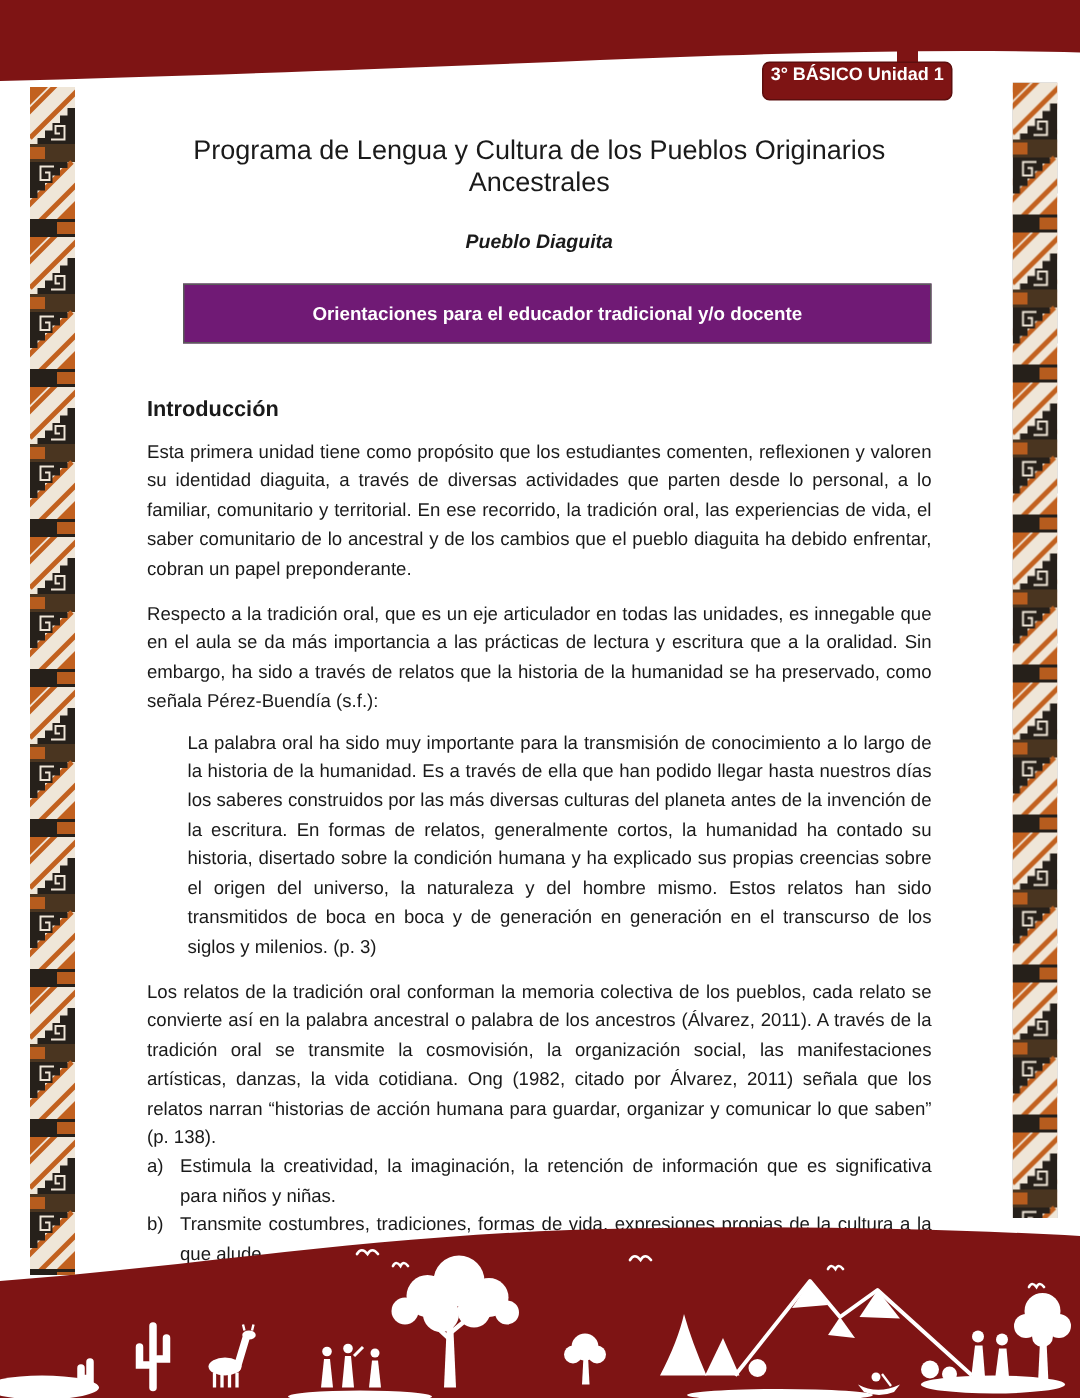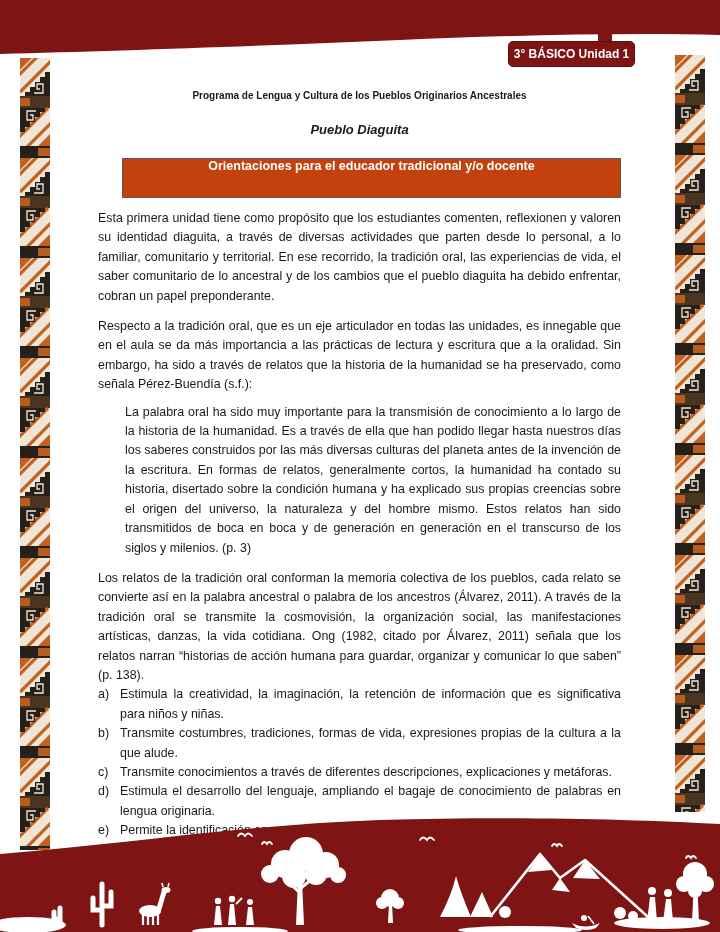--- a/index.html
+++ b/index.html
@@ -7,34 +7,34 @@
     position:relative;width:720px;height:932px;margin:0 auto;
     background:#ffffff;overflow:hidden;
     font-family:"Liberation Sans", sans-serif;color:#1a1a1a;
   }
   
   .header-wave{position:absolute;top:0;left:0;width:720px;height:60px;display:block;}
   .unit-badge{
     position:absolute;top:41px;left:508px;width:125px;height:24px;
     background:#7e1414;border:1px solid #5c0e0e;border-radius:5px;
     color:#ffffff;font-size:12px;font-weight:bold;
-    display:flex;align-items:center;justify-content:center;z-index:3;
+    display:flex;justify-content:center;z-index:3;
   }
   
   .border-strip{position:absolute;width:30px;z-index:2;}
   .border-strip svg{display:block;width:100%;height:100%;}
   .strip-left{left:20px;top:58px;height:792px;}
   .strip-right{left:675px;top:55px;height:757px;}
   
   .content{position:absolute;left:98px;top:58px;width:523px;}
-  .doc-title{margin:32px 0 0;font-size:10px;font-weight:bold;text-align:center;}
+  .doc-title{margin:32px 0 0;font-size:18px;font-weight:normal;text-align:center;}
   .doc-subtitle{margin:21px 0 0;font-size:13px;font-weight:bold;text-align:center;font-style:italic;}
   .banner{
-    margin-top:21px;height:38px;background:#c2410c;border:1px solid #5a5a5a;
-    display:flex;justify-content:center;margin-left:24px;
+    margin-top:21px;height:38px;background:#701a75;border:1px solid #5a5a5a;
+    display:flex;align-items:center;justify-content:center;margin-left:24px;
   }
   .banner span{color:#ffffff;font-size:12.5px;font-weight:bold;}
   .intro-heading{margin:36px 0 0;font-size:14.5px;font-weight:bold;}
   .content p{margin:11px 0 0;font-size:12.4px;line-height:19.4px;text-align:justify;}
   .quote{margin:8px 0 0 27px;font-size:12.4px;line-height:19.4px;text-align:justify;}
   .lettered-list{margin-top:0;}
   .li-row{display:flex;font-size:12.4px;line-height:19.4px;}
   .li-row .marker{flex:none;width:22px;}
   .li-row .li-text{flex:1;text-align:justify;}
   
@@ -109,20 +109,21 @@
   </div>
 
   <div class="content">
     <h1 class="doc-title">Programa de Lengua y Cultura de los Pueblos Originarios Ancestrales</h1>
     <h2 class="doc-subtitle">Pueblo Diaguita</h2>
 
     <div class="banner">
       <span>Orientaciones para el educador tradicional y/o docente</span>
     </div>
 
+    <h3 class="intro-heading">Introducción</h3>
 
     <p>Esta primera unidad tiene como propósito que los estudiantes comenten, reflexionen y valoren su identidad diaguita, a través de diversas actividades que parten desde lo personal, a lo familiar, comunitario y territorial. En ese recorrido, la tradición oral, las experiencias de vida, el saber comunitario de lo ancestral y de los cambios que el pueblo diaguita ha debido enfrentar, cobran un papel preponderante.</p>
     <p>Respecto a la tradición oral, que es un eje articulador en todas las unidades, es innegable que en el aula se da más importancia a las prácticas de lectura y escritura que a la oralidad. Sin embargo, ha sido a través de relatos que la historia de la humanidad se ha preservado, como señala Pérez-Buendía (s.f.):</p>
 
     <div class="quote">La palabra oral ha sido muy importante para la transmisión de conocimiento a lo largo de la historia de la humanidad. Es a través de ella que han podido llegar hasta nuestros días los saberes construidos por las más diversas culturas del planeta antes de la invención de la escritura. En formas de relatos, generalmente cortos, la humanidad ha contado su historia, disertado sobre la condición humana y ha explicado sus propias creencias sobre el origen del universo, la naturaleza y del hombre mismo. Estos relatos han sido transmitidos de boca en boca y de generación en generación en el transcurso de los siglos y milenios. (p. 3)</div>
 
     <p>Los relatos de la tradición oral conforman la memoria colectiva de los pueblos, cada relato se convierte así en la palabra ancestral o palabra de los ancestros (Álvarez, 2011). A través de la tradición oral se transmite la cosmovisión, la organización social, las manifestaciones artísticas, danzas, la vida cotidiana. Ong (1982, citado por Álvarez, 2011) señala que los relatos narran “historias de acción humana para guardar, organizar y comunicar lo que saben” (p. 138).</p>
 
     <div class="lettered-list">
       <div class="li-row">

